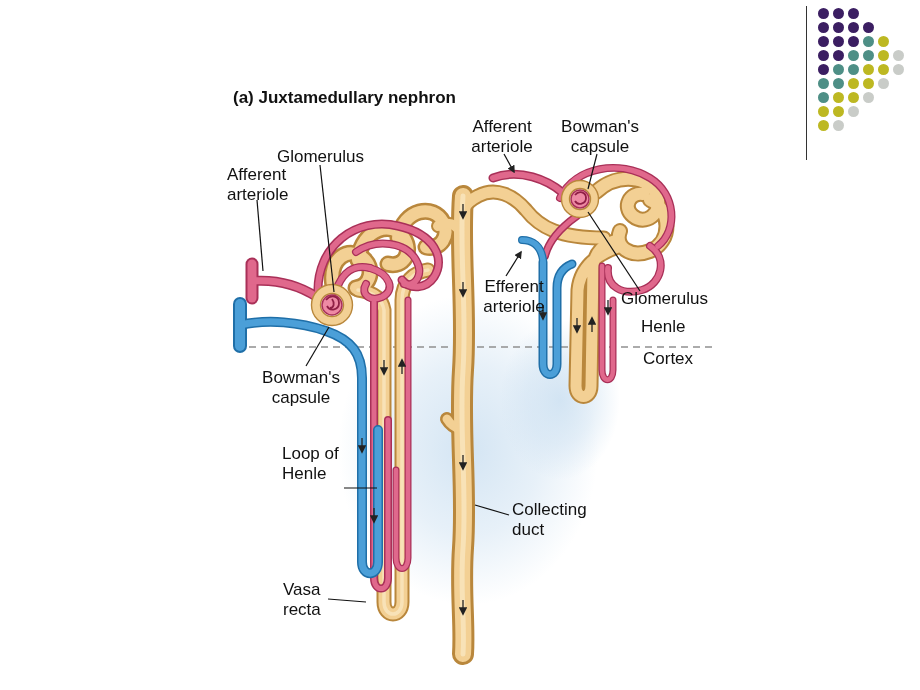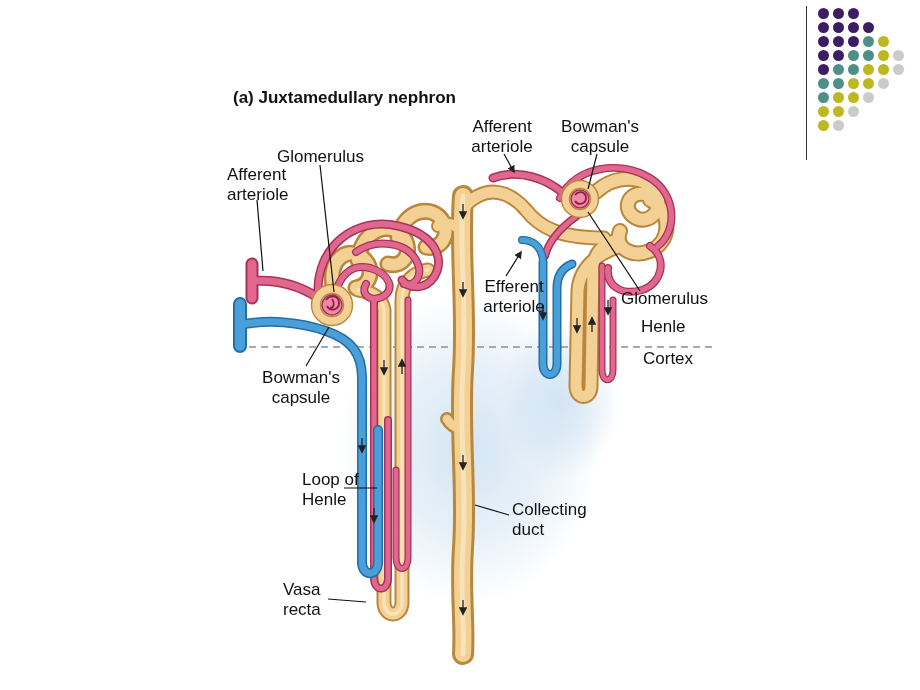--- a/index.html
+++ b/index.html
@@ -12,21 +12,21 @@
   .h-b{left:494px;top:88px;}
   .l-affb{left:462px;top:117px;width:80px;text-align:center;}
   .l-bowb{left:556px;top:117px;width:88px;text-align:center;}
   .l-gloa{left:277px;top:147px;}
   .l-affa{left:227px;top:165px;}
   .l-eff{left:466px;top:277px;width:96px;text-align:center;}
   .l-glob{left:621px;top:289px;}
   .l-cortex{left:641px;top:317px;}
   .l-medulla{left:643px;top:349px;}
   .l-bowa{left:257px;top:368px;width:88px;text-align:center;}
-  .l-loop{left:282px;top:470px;margin-left:20px;}
+  .l-loop{left:282px;top:444px;}
   .l-coll{left:512px;top:500px;}
   .l-vasa{left:283px;top:580px;}
   .vline{position:absolute;left:806px;top:6px;width:1px;height:154px;background:#333;}
   .dots{position:absolute;left:818px;top:8px;width:110px;height:145px;}
   .dot{position:absolute;width:11px;height:11px;border-radius:50%;}
   svg.art{position:absolute;left:0;top:0;}
   .tube-o{fill:none;stroke:var(--tubule-outline);stroke-linecap:round;stroke-linejoin:round;}
   .tube-f{fill:none;stroke:var(--tubule);stroke-linecap:round;stroke-linejoin:round;}
   .tube-h{fill:none;stroke:#f9e6bf;stroke-linecap:round;opacity:.8;}
   .art-o{fill:none;stroke:var(--artery-outline);stroke-linecap:round;stroke-linejoin:round;}

